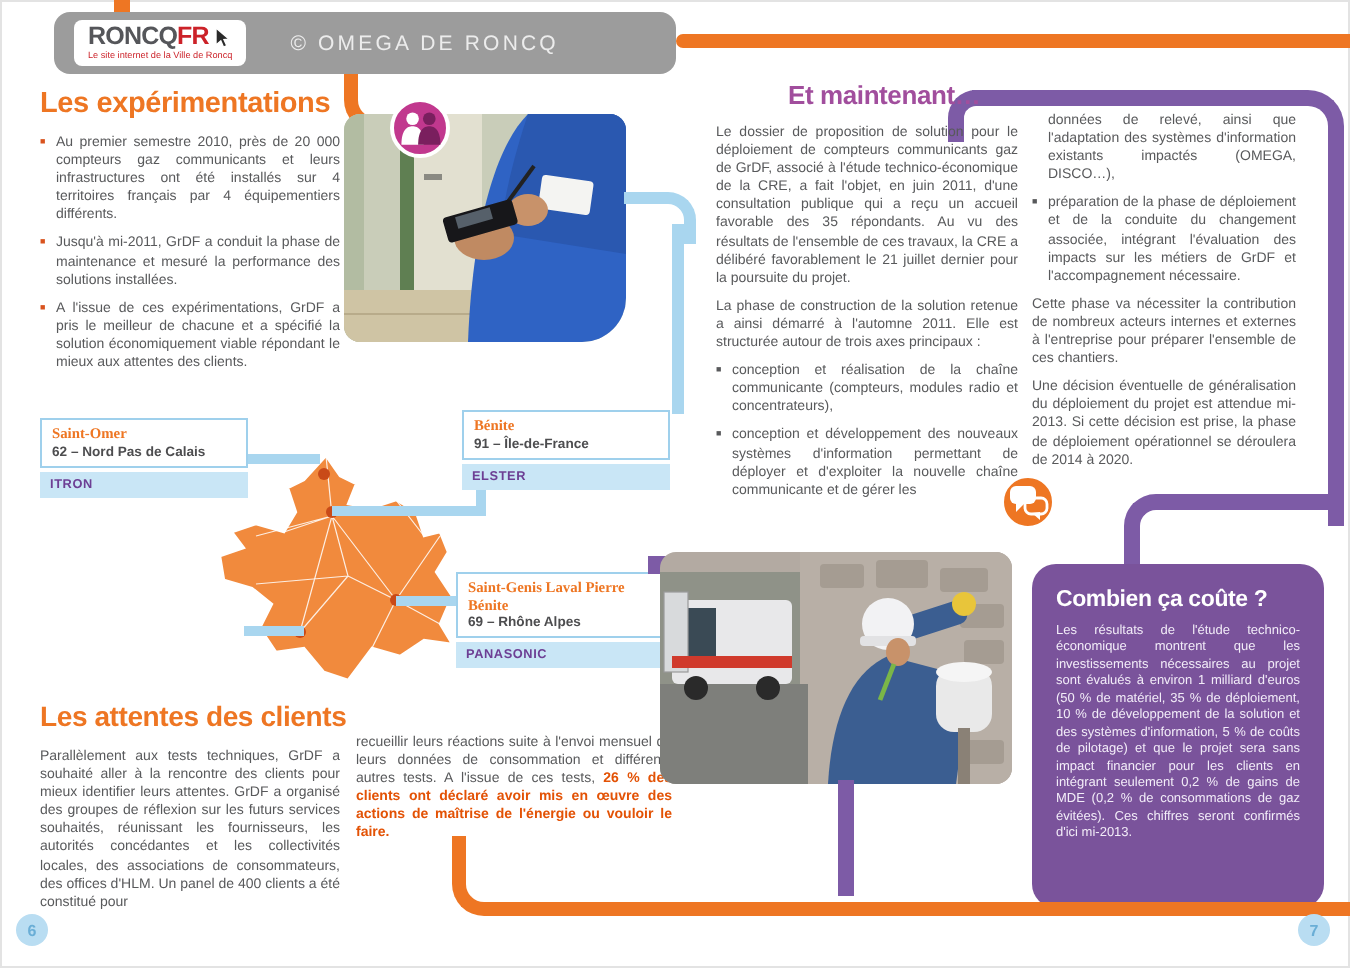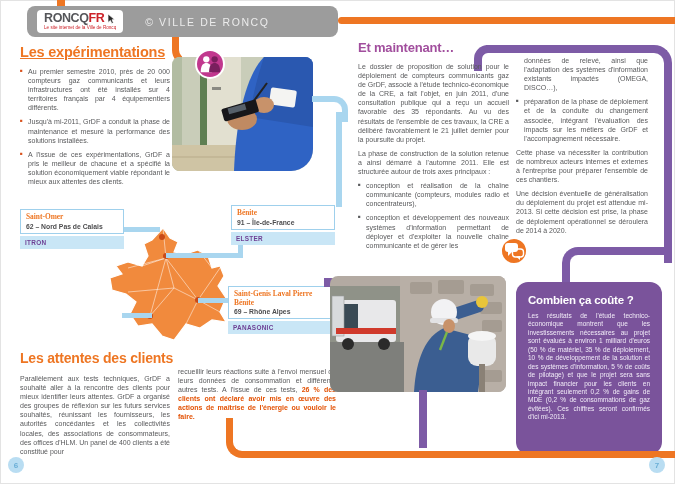--- a/index.html
+++ b/index.html
@@ -13,21 +13,21 @@
   .pipe-p{background:#7d5ba6;}
   
   .hdr{background:#9c9c9c;border-radius:8px;display:flex;align-items:center;padding:0 10px;box-sizing:border-box;}
   .logochip{background:#ffffff;border-radius:4px;padding:2px 7px 2px 7px;line-height:1;position:relative;}
   .logochip .big{font-size:12.5px;font-weight:bold;letter-spacing:-0.4px;color:#55565a;}
   .logochip .big .fr{color:#cc2229;}
   .logochip .tag{font-size:4.6px;color:#cc2229;margin-top:1px;white-space:nowrap;}
   .copy{color:#ececec;font-size:10.5px;letter-spacing:1.6px;margin-left:22px;white-space:nowrap;}
   
   .h-orange{color:#ee7623;font-weight:bold;letter-spacing:-0.2px;}
-  .h-purple{color:#a14e9d;font-weight:bold;letter-spacing:-0.2px;}
+  .h-purple{color:#a14e9d;font-weight:bold;letter-spacing:-0.2px;margin-left:36px;}
   
   .body-txt{font-size:7px;line-height:1.3;text-align:justify;color:#58595b;}
   .bullets p{margin:0 0 5px 0;position:relative;padding-left:8px;}
   .bullets p::before{content:"■";position:absolute;left:0;top:1px;font-size:4.5px;}
   .bullets.orange p::before{color:#d9531e;}
   .bullets.dark p::before{color:#58595b;}
   .para{margin:0 0 5px 0;}
   .hl-orange{color:#e35205;font-weight:bold;}
   
   .maplabel{background:#fff;border:1px solid #9fd0ec;padding:3px 5px 2px 5px;box-sizing:border-box;}
@@ -56,24 +56,24 @@
 
   <div class="abs hdr" style="left:27px;top:6px;width:311px;height:31px;">
     <div class="logochip">
       <div class="big"><span>RONCQ</span><span class="fr">FR</span>
         <svg width="8" height="10" viewBox="0 0 8 10" style="display:inline;vertical-align:-2px;">
             <polygon points="1,0 1,8.5 3.4,6.4 4.8,9.6 6.4,8.8 5,5.8 7.6,5.6" fill="#2a2a2a" stroke="#ffffff" stroke-width="0.7"></polygon>
           </svg>
       </div>
       <div class="tag">Le site internet de la Ville de Roncq</div>
     </div>
-    <div class="copy">© VILLE DE RONCQ</div>
-  </div>
-
-  <div class="abs h-orange" style="left:20px;top:44px;font-size:14.5px;text-decoration:underline;">Les expérimentations</div>
+    <div class="copy">© OMEGA DE RONCQ</div>
+  </div>
+
+  <div class="abs h-orange" style="left:20px;top:44px;font-size:14.5px;">Les expérimentations</div>
   <div class="abs bullets orange body-txt" style="left:20px;top:67px;width:150px;">
     <p>Au premier semestre 2010, près de 20 000 compteurs gaz communicants et leurs infrastructures ont été installés sur 4 territoires français par 4 équipementiers différents.</p>
     <p>Jusqu'à mi-2011, GrDF a conduit la phase de maintenance et mesuré la performance des solutions installées.</p>
     <p>A l'issue de ces expérimentations, GrDF a pris le meilleur de chacune et a spécifié la solution économiquement viable répondant le mieux aux attentes des clients.</p>
   </div>
 
   <div class="abs photo" style="left:172px;top:57px;width:141px;height:114px;border-radius:8px 8px 22px 8px;">
     <svg width="141" height="114" viewBox="0 0 141 114">
       <rect width="141" height="114" fill="#c9cdb9"></rect>
       <rect x="0" y="0" width="10" height="114" fill="#b2bca2"></rect>

